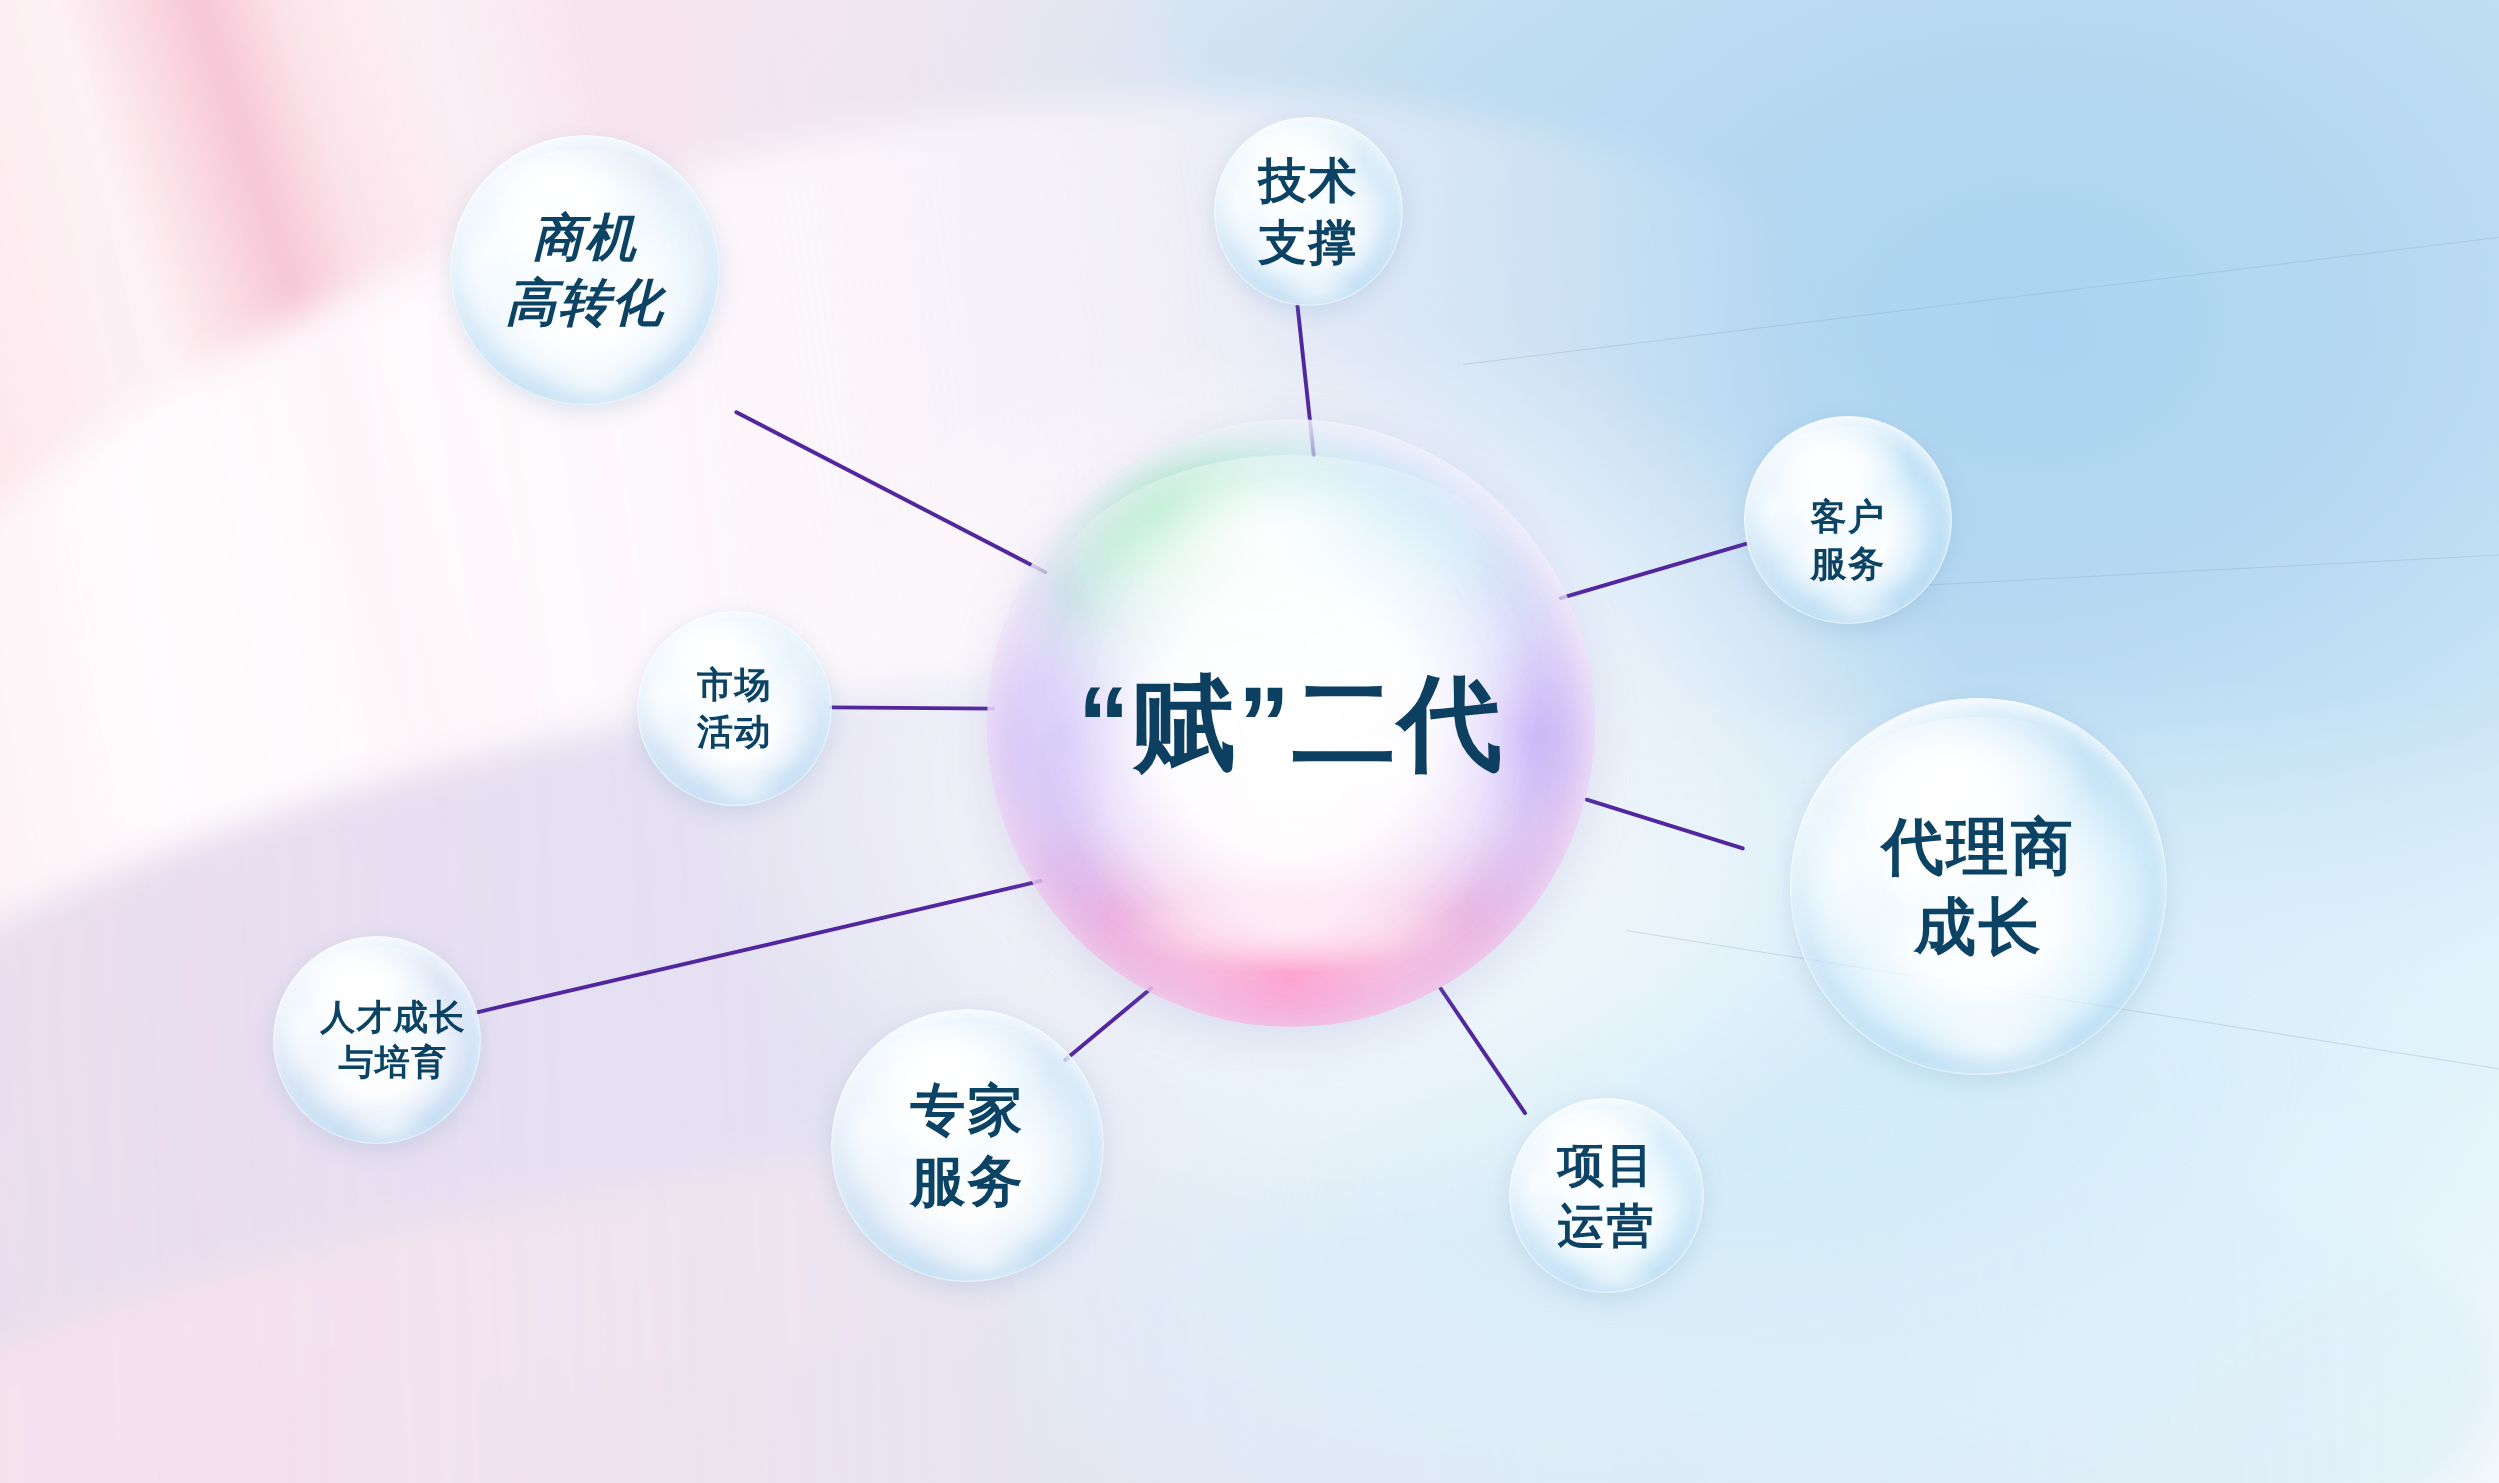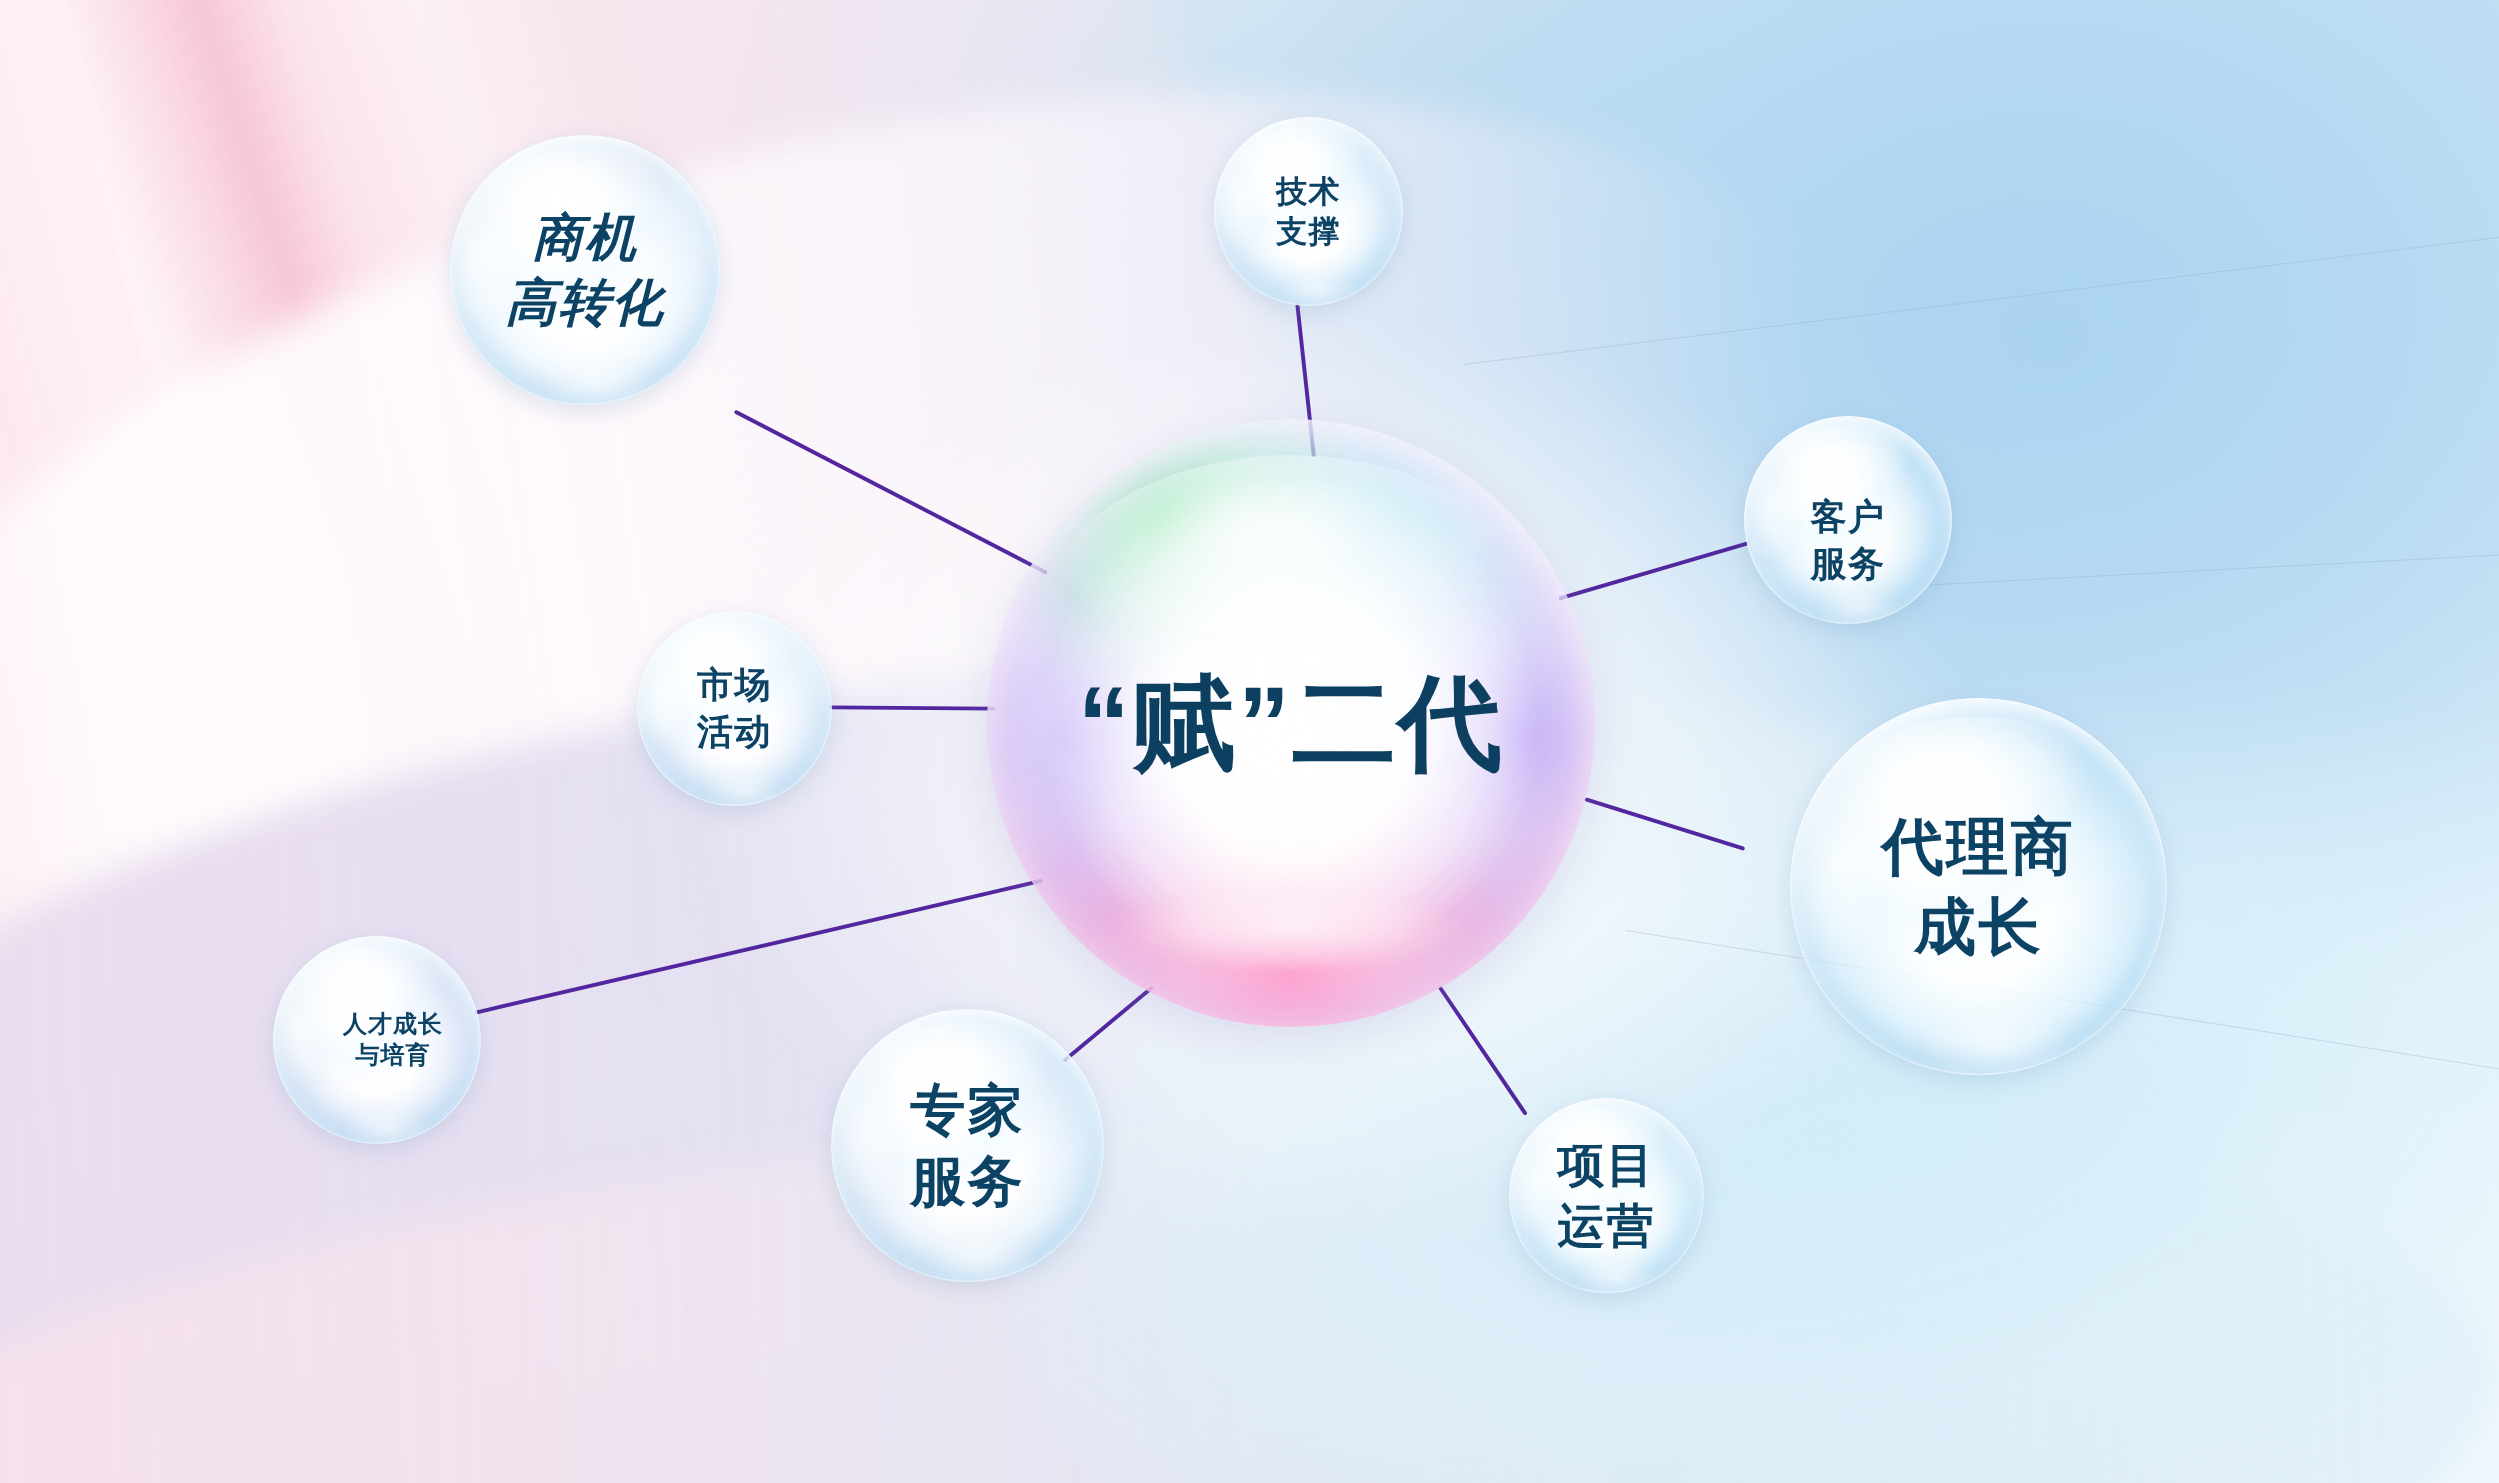--- a/index.html
+++ b/index.html
@@ -200,41 +200,41 @@
       <line x1="2400" y1="920" x2="2686" y2="836" stroke="#52269e" stroke-width="6" stroke-linecap="round"></line>
       <line x1="1527" y1="1090" x2="1278" y2="1088" stroke="#52269e" stroke-width="6" stroke-linecap="round"></line>
       <line x1="2440" y1="1230" x2="2680" y2="1305" stroke="#52269e" stroke-width="6" stroke-linecap="round"></line>
       <line x1="1600" y1="1355" x2="733" y2="1557" stroke="#52269e" stroke-width="6" stroke-linecap="round"></line>
       <line x1="1770" y1="1520" x2="1638" y2="1630" stroke="#52269e" stroke-width="6" stroke-linecap="round"></line>
       <line x1="2215" y1="1520" x2="2345" y2="1712" stroke="#52269e" stroke-width="6" stroke-linecap="round"></line>
     </svg>
 
   <div id="nodes-layer">
       <div class="node satellite" style="width: 189px; height: 189px; left: 1214px; top: 117px;">
-        <div class="node-label" style="font-size: 31px;">技术
+        <div class="node-label" style="font-size: 48px;">技术
 支撑</div>
       </div>
       <div class="node satellite" style="width: 270px; height: 270px; left: 450px; top: 135px;">
         <div class="node-label" style="font-size: 51px; font-style: italic;">商机
 高转化</div>
       </div>
       <div class="node satellite" style="width: 208px; height: 208px; left: 1744px; top: 416px;">
         <div class="node-label" style="font-size: 36px; margin-top: 41px;">客户
 服务</div>
       </div>
       <div class="node satellite" style="width: 195px; height: 195px; left: 637px; top: 611px;">
         <div class="node-label" style="font-size: 36px;">市场
 活动</div>
       </div>
       <div class="node satellite" style="width: 377px; height: 377px; left: 1790px; top: 698px;">
         <div class="node-label" style="font-size: 62px;">代理商
 成长</div>
       </div>
       <div class="node satellite" style="width: 208px; height: 208px; left: 273px; top: 936px;">
-        <div class="node-label" style="font-size: 24px; margin-left: 32px;">人才成长
+        <div class="node-label" style="font-size: 35px; margin-left: 32px;">人才成长
 与培育</div>
       </div>
       <div class="node satellite" style="width: 273px; height: 273px; left: 831px; top: 1009px;">
         <div class="node-label" style="font-size: 55px;">专家
 服务</div>
       </div>
       <div class="node satellite" style="width: 195px; height: 195px; left: 1509px; top: 1098px;">
         <div class="node-label" style="font-size: 47px; text-align: right;">项目
 运营</div>
       </div>

